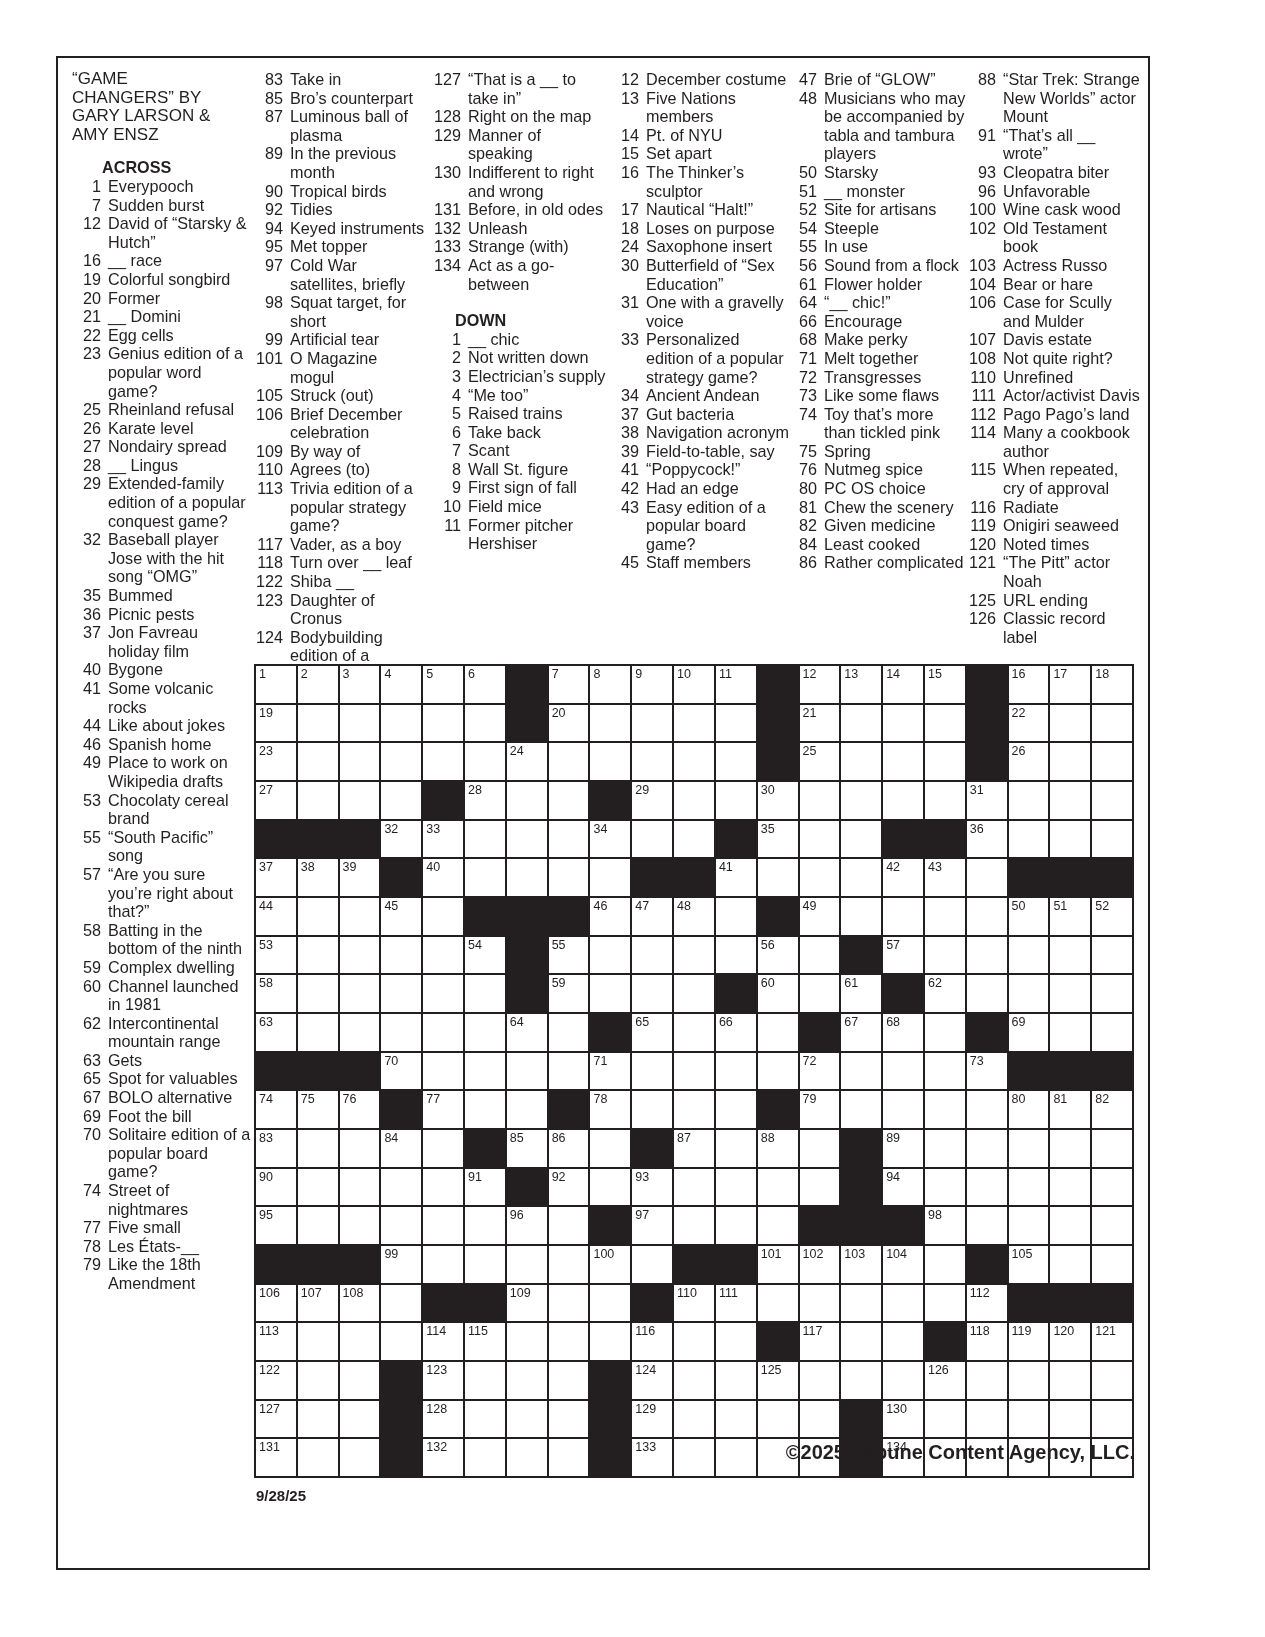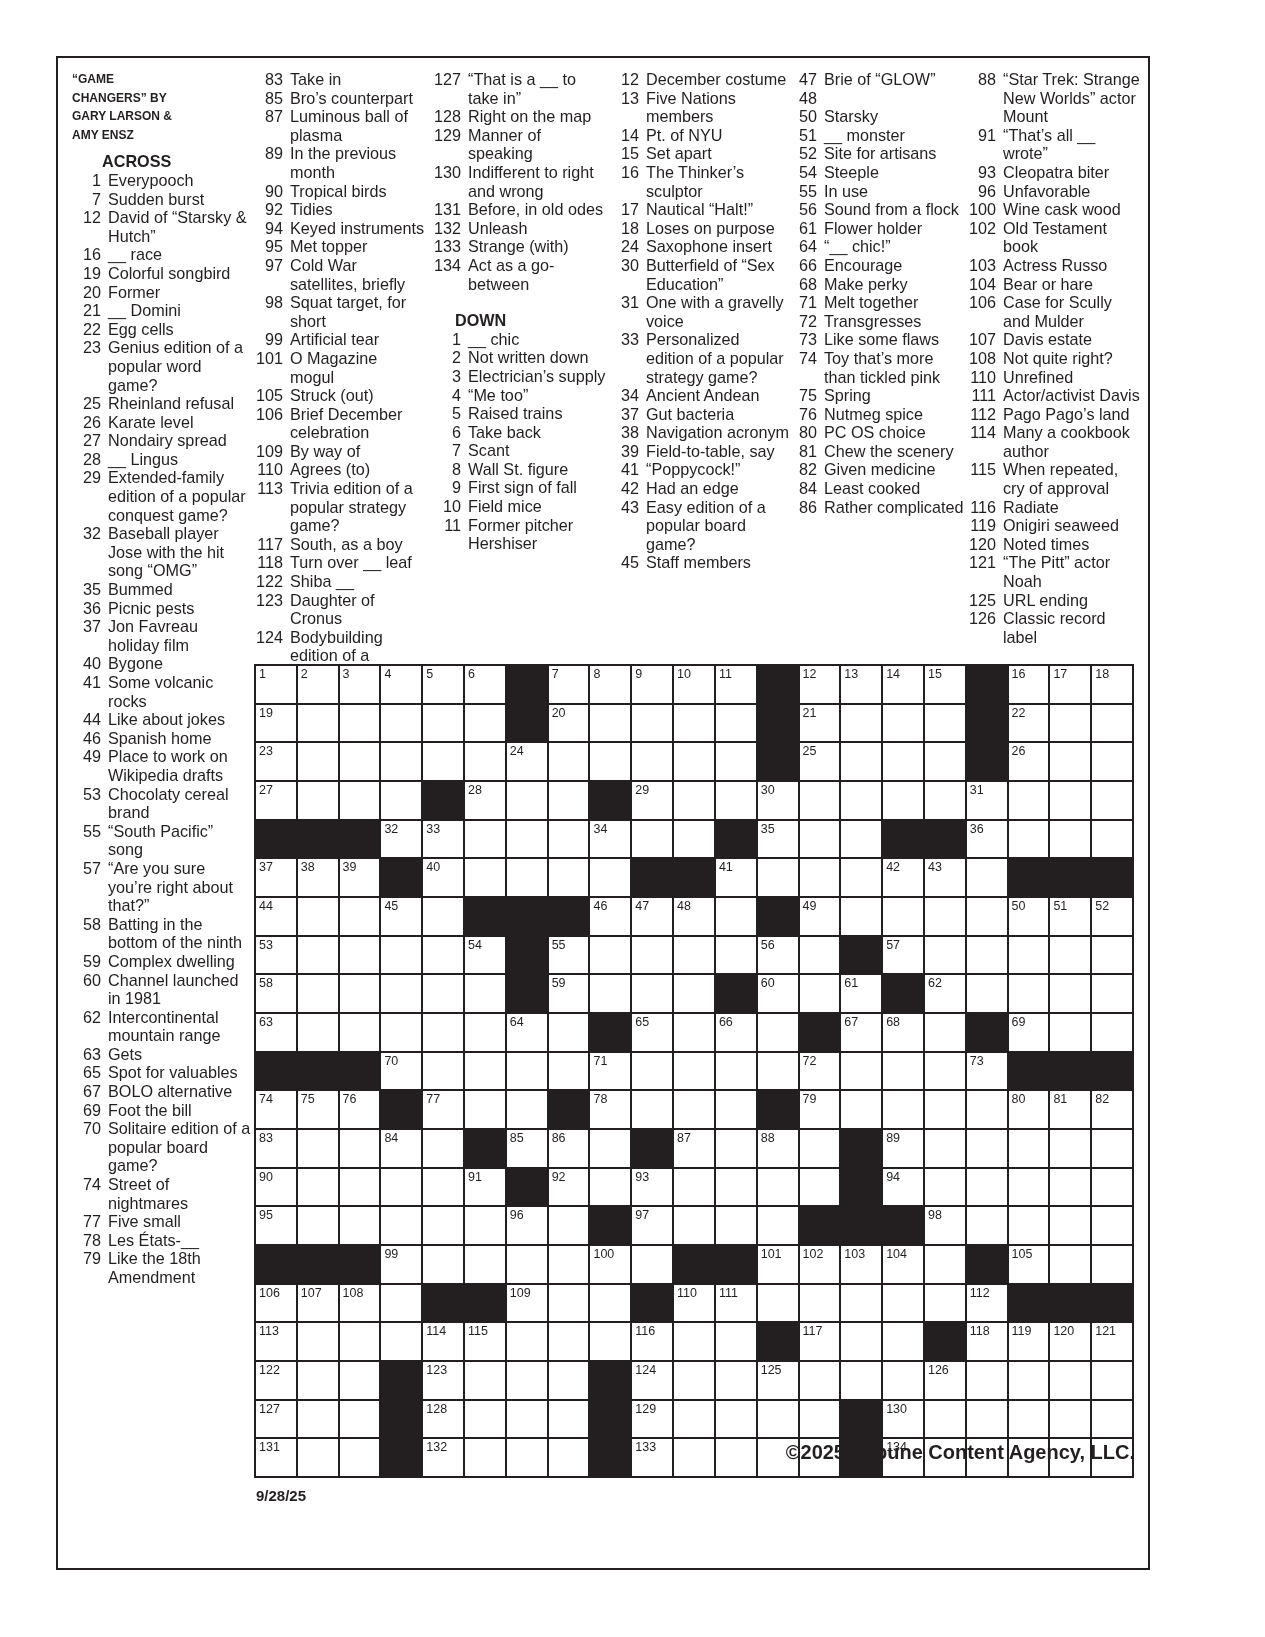--- a/index.html
+++ b/index.html
@@ -1,19 +1,19 @@
 <!DOCTYPE html>
 <html><head>
 <meta charset="utf-8">
 <style>
   html, body { margin: 0; padding: 0; background: #ffffff; }
   body { width: 1265px; height: 1637px; position: relative; font-family: "Liberation Sans", sans-serif; color: #231f20; }
   .frame { position: absolute; left: 56px; top: 56px; width: 1094px; height: 1514px; border: 2px solid #231f20; box-sizing: border-box; }
   .col { position: absolute; top: 70px; font-size: 16.2px; line-height: 18.6px; }
-  .title { font-weight: bold; font-size: 12px; line-height: 18.6px; margin-bottom: 8px; white-space: pre-line; }
+  .title { font-weight: normal; font-size: 17px; line-height: 18.6px; margin-bottom: 14px; white-space: pre-line; }
   .section-head { font-weight: bold; text-align: left; margin: 4px 0 0 0; padding-left: 30px; }
   .section-head.down { margin-top: 18px; }
   .clue { display: flex; }
   .clue .num { flex: 0 0 auto; text-align: right; padding-right: 7px; }
   .clue .txt { flex: 1 1 auto; }
   #c1 { left: 72px; width: 180px; } #c1 .num { width: 29px; }
   #c2 { left: 250px; width: 175px; } #c2 .num { width: 33px; }
   #c3 { left: 425px; width: 185px; } #c3 .num { width: 36px; }
   #c4 { left: 610px; width: 180px; } #c4 .num { width: 29px; }
   #c5 { left: 787px; width: 180px; } #c5 .num { width: 30px; }
@@ -260,21 +260,21 @@
       <div class="clue">
         <span class="num">110</span>
         <span class="txt">Agrees (to)</span>
       </div>
       <div class="clue">
         <span class="num">113</span>
         <span class="txt">Trivia edition of a popular strategy game?</span>
       </div>
       <div class="clue">
         <span class="num">117</span>
-        <span class="txt">South, as a boy</span>
+        <span class="txt">Vader, as a boy</span>
       </div>
       <div class="clue">
         <span class="num">118</span>
         <span class="txt">Turn over __ leaf</span>
       </div>
       <div class="clue">
         <span class="num">122</span>
         <span class="txt">Shiba __</span>
       </div>
       <div class="clue">
@@ -451,20 +451,21 @@
     </div>
 </div>
 <div class="col" id="c5">
   <div class="list">
       <div class="clue">
         <span class="num">47</span>
         <span class="txt">Brie of “GLOW”</span>
       </div>
       <div class="clue">
         <span class="num">48</span>
+        <span class="txt">Musicians who may be accompanied by tabla and tambura players</span>
       </div>
       <div class="clue">
         <span class="num">50</span>
         <span class="txt">Starsky</span>
       </div>
       <div class="clue">
         <span class="num">51</span>
         <span class="txt">__ monster</span>
       </div>
       <div class="clue">

